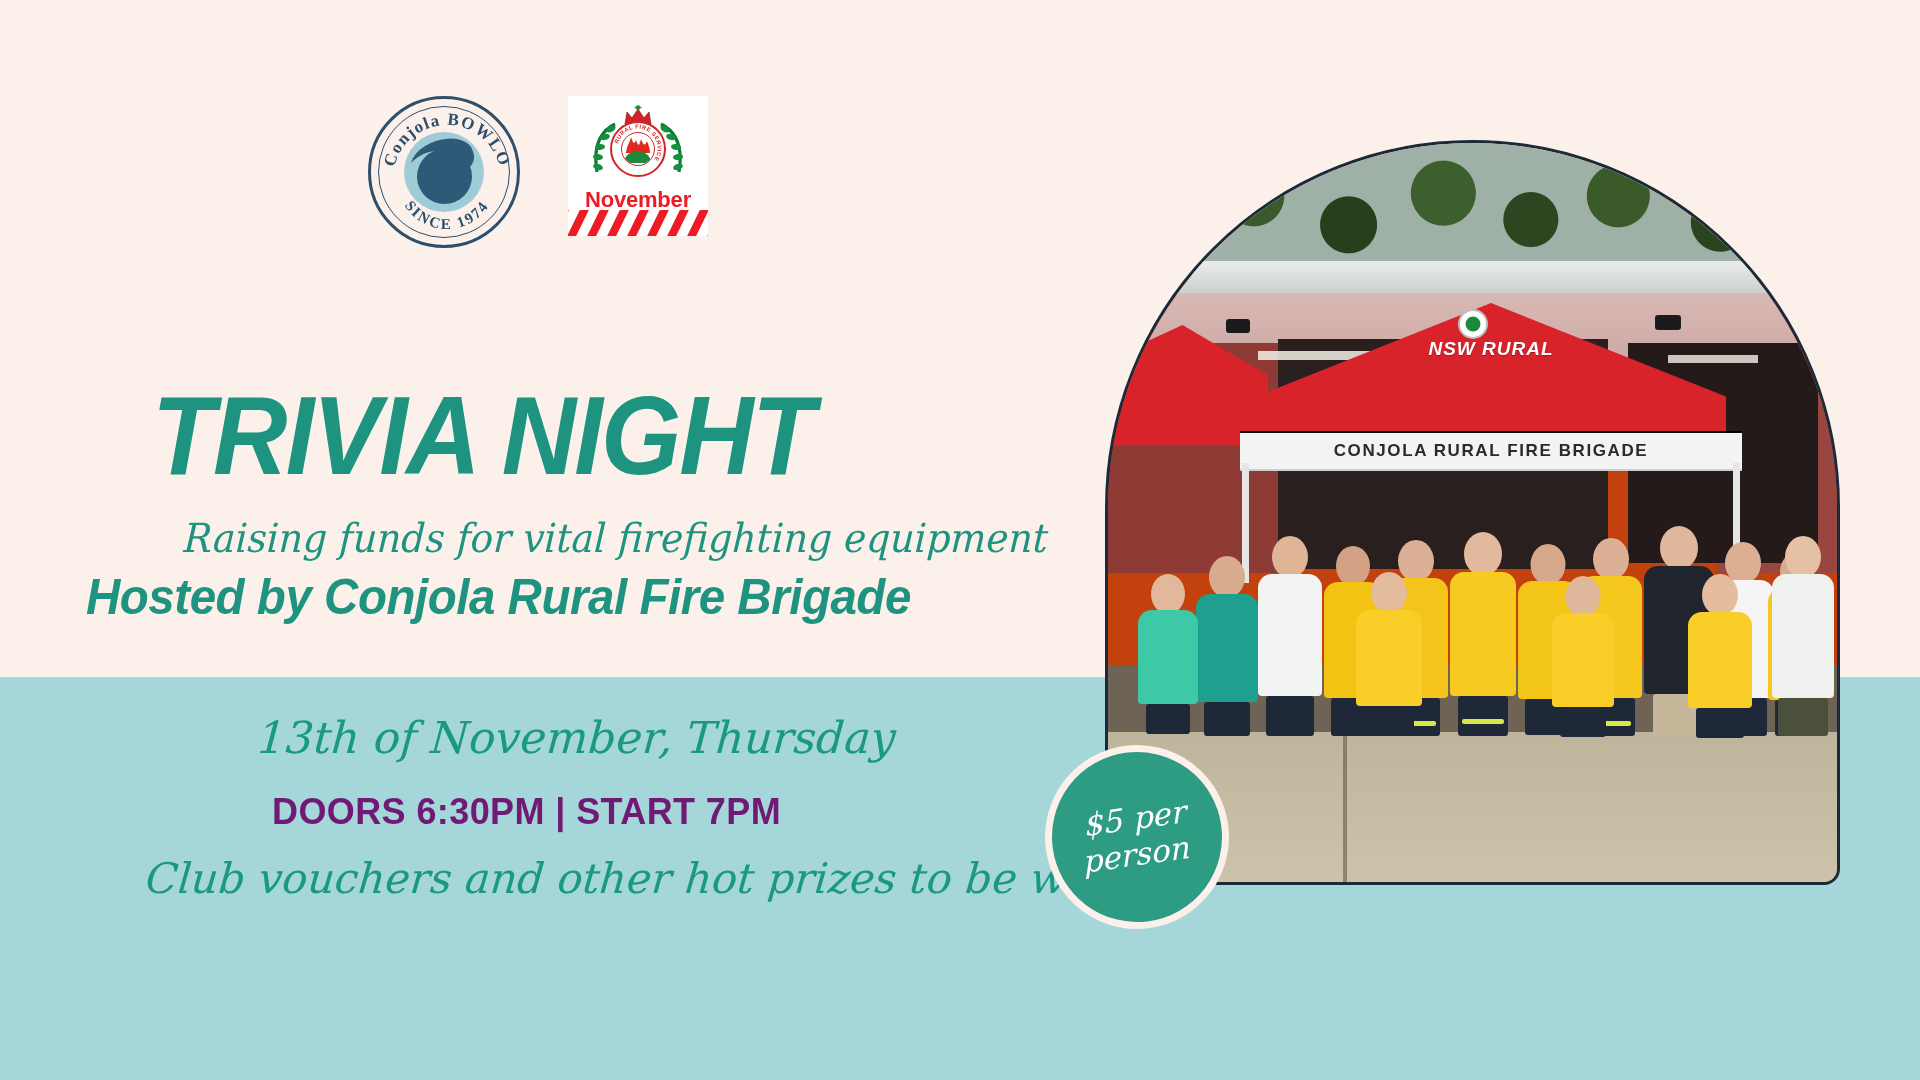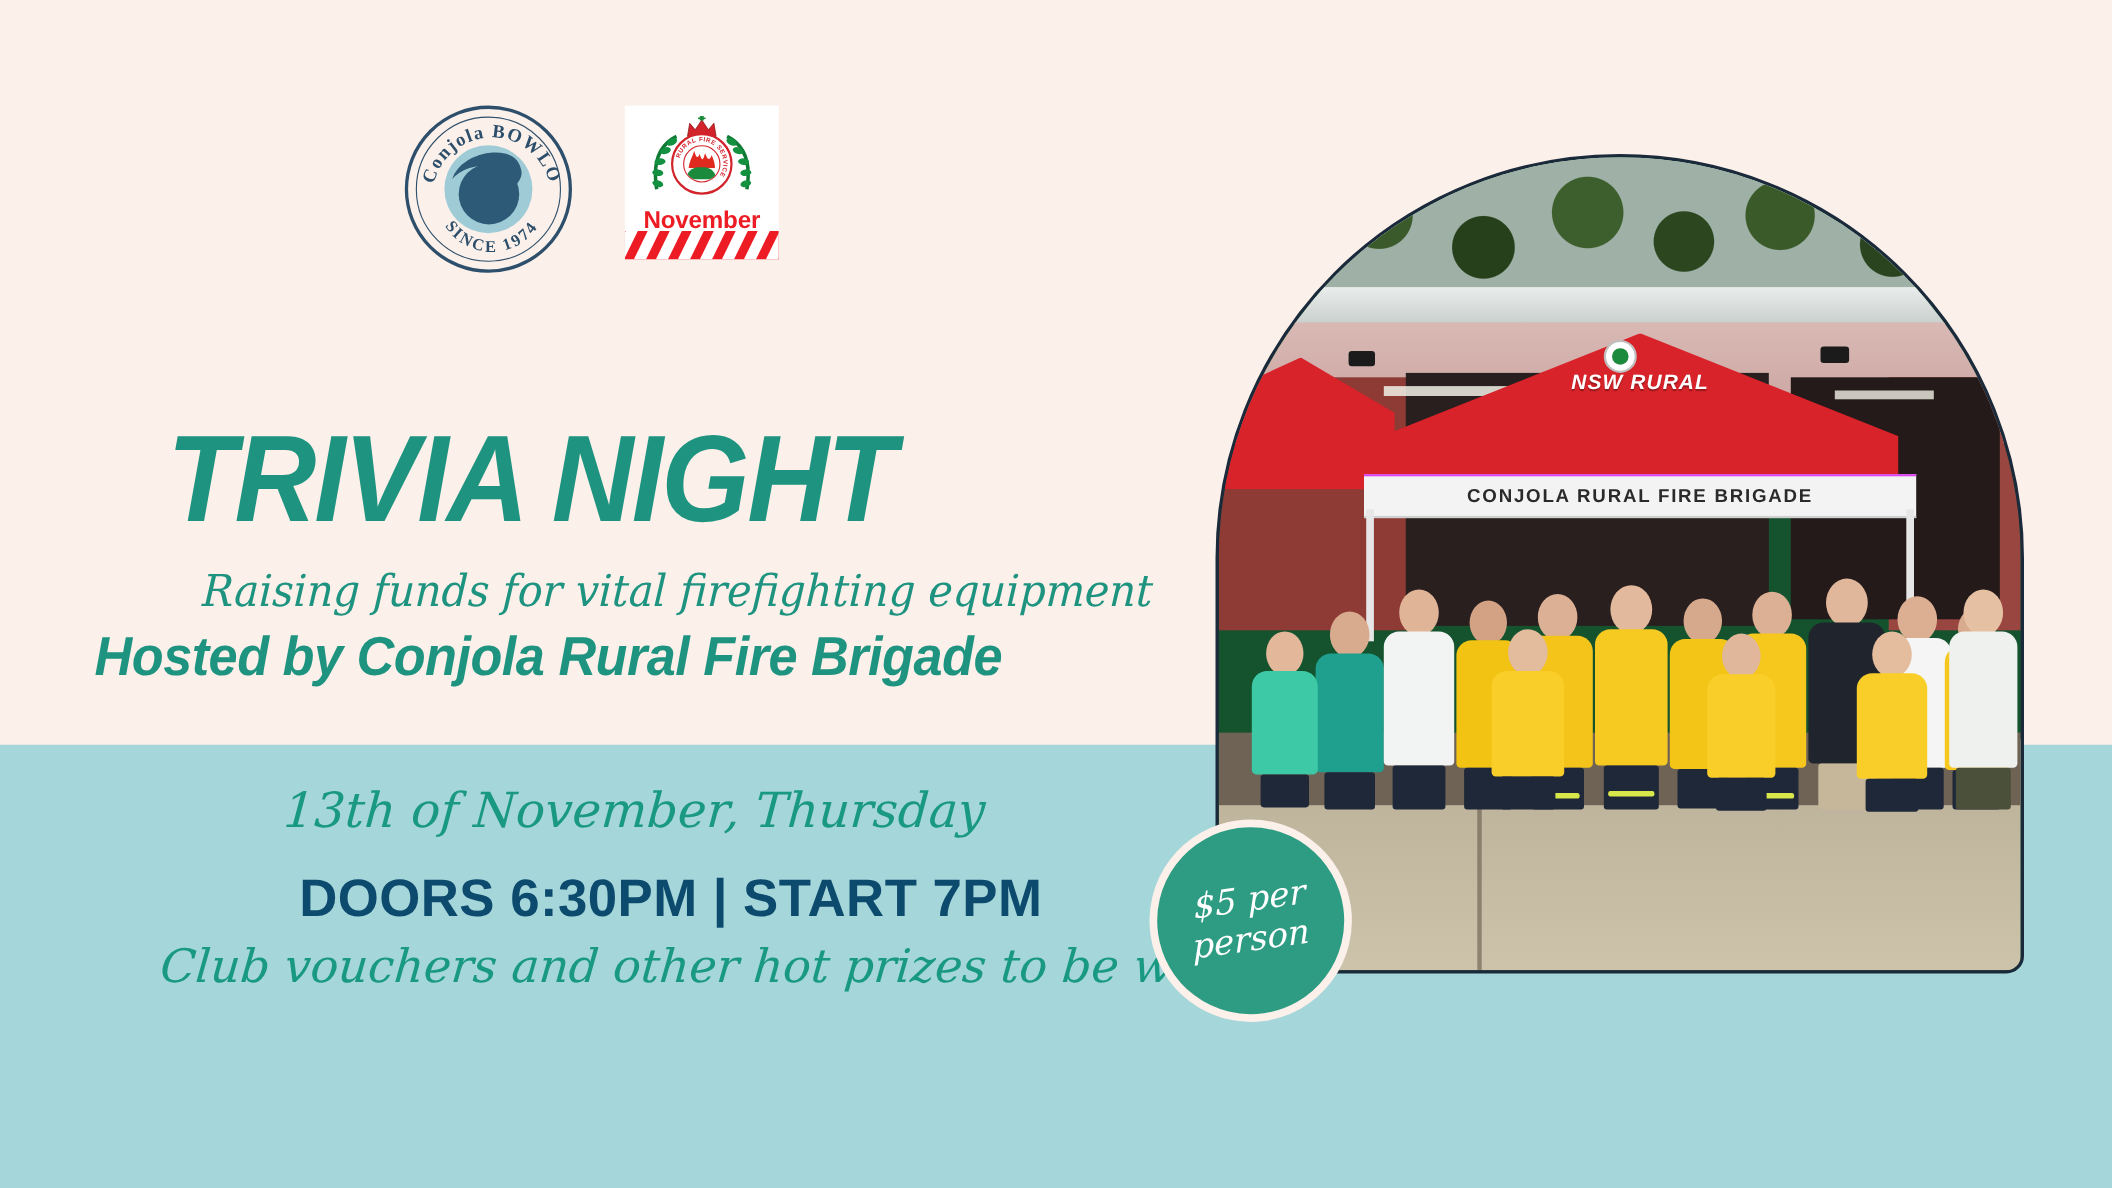--- a/index.html
+++ b/index.html
@@ -76,40 +76,40 @@
   }
   .date-line{
     position:absolute;left:258px;top:716px;
     font-family:"DejaVu Serif",serif;font-style:italic;font-weight:400;
     font-size:44px;line-height:1;color:#19997F;white-space:nowrap;
     transform:skewX(-4deg);transform-origin:left center;
   }
   .doors-line{
     position:absolute;left:272px;top:794px;
     font-family:"Liberation Sans",sans-serif;font-weight:700;
-    font-size:48px;line-height:1;color:#0c4a6e;letter-spacing:0.4px;white-space:nowrap;
+    font-size:36px;line-height:1;color:#701a75;letter-spacing:0.4px;white-space:nowrap;
   }
   .prizes-line{
     position:absolute;left:146px;top:858px;
     font-family:"DejaVu Serif",serif;font-style:italic;font-weight:400;
     font-size:42px;line-height:1;color:#19997F;white-space:nowrap;
     transform:skewX(-5deg);transform-origin:left center;
   }
   .bookings-line{
     position:absolute;left:242px;top:930px;
     font-family:"Liberation Sans",sans-serif;font-weight:700;
     font-size:32px;line-height:1;color:#19997F;letter-spacing:0.2px;white-space:nowrap;
   }
 
   
   .photo{
     position:absolute;left:1105px;top:140px;width:735px;height:745px;
     border:3px solid #1B2A3A;box-sizing:border-box;
     border-radius:368px 368px 16px 16px;
-    overflow:hidden;background:#14532d;
+    overflow:hidden;background:#c2410c;
   }
   .ph{position:absolute;}
   
   .sky{left:0;top:0;width:100%;height:130px;background:linear-gradient(#cfd9dd,#b9c6c4);}
   .trees{left:0;top:0;width:100%;height:132px;
     background:
       radial-gradient(circle at 8% 60%, #2f4a22 0 26px, transparent 27px),
       radial-gradient(circle at 20% 40%, #3b5a2b 0 30px, transparent 31px),
       radial-gradient(circle at 33% 62%, #27401c 0 28px, transparent 29px),
       radial-gradient(circle at 46% 38%, #3d5f2d 0 32px, transparent 33px),
@@ -135,21 +135,21 @@
   
   .gz{left:148px;top:160px;width:470px;height:130px;background:#D8232A;
     clip-path:polygon(0 72%,50% 0,100% 72%,100% 100%,0 100%);}
   .gz-txt{left:148px;top:196px;width:470px;text-align:center;color:#fff;
     font-family:"Liberation Sans",sans-serif;font-weight:700;font-style:italic;font-size:19px;line-height:20px;
     letter-spacing:1px;text-shadow:0 1px 1px rgba(0,0,0,.3);}
   .gz-crest{left:50%;top:166px;transform:translateX(-50%);width:30px;height:30px;border-radius:50%;
     background:#fff;border:2px solid #bfbfbf;box-sizing:border-box;}
   .gz-crest:after{content:"";position:absolute;left:50%;top:50%;transform:translate(-50%,-50%);
     width:15px;height:15px;border-radius:50%;background:#1C8A3C;}
-  .valance{left:132px;top:288px;width:502px;height:36px;background:#f3f3f3;border-top:2px solid #d946ef;
+  .valance{left:132px;top:288px;width:502px;height:36px;background:#f3f3f3;border-top:2px solid #000000;
     border-bottom:2px solid #cfcfcf;}
   .valance span{position:absolute;left:0;top:0;width:100%;text-align:center;line-height:36px;
     color:#2a2a2a;font-family:"Liberation Sans",sans-serif;font-weight:700;font-size:17px;letter-spacing:1.6px;}
   .gz-leg{top:320px;width:7px;height:120px;background:#e6e6e6;}
   
   .ground{left:0;bottom:0;width:100%;height:210px;background:linear-gradient(#b9ae97,#cdc3aa);}
   .ground2{left:0;bottom:150px;width:100%;height:66px;background:#6f6356;}
   .seam{left:235px;bottom:0;width:4px;height:165px;background:rgba(90,80,66,.55);}
   
   .crowd{left:0;bottom:150px;width:100%;height:300px;}

